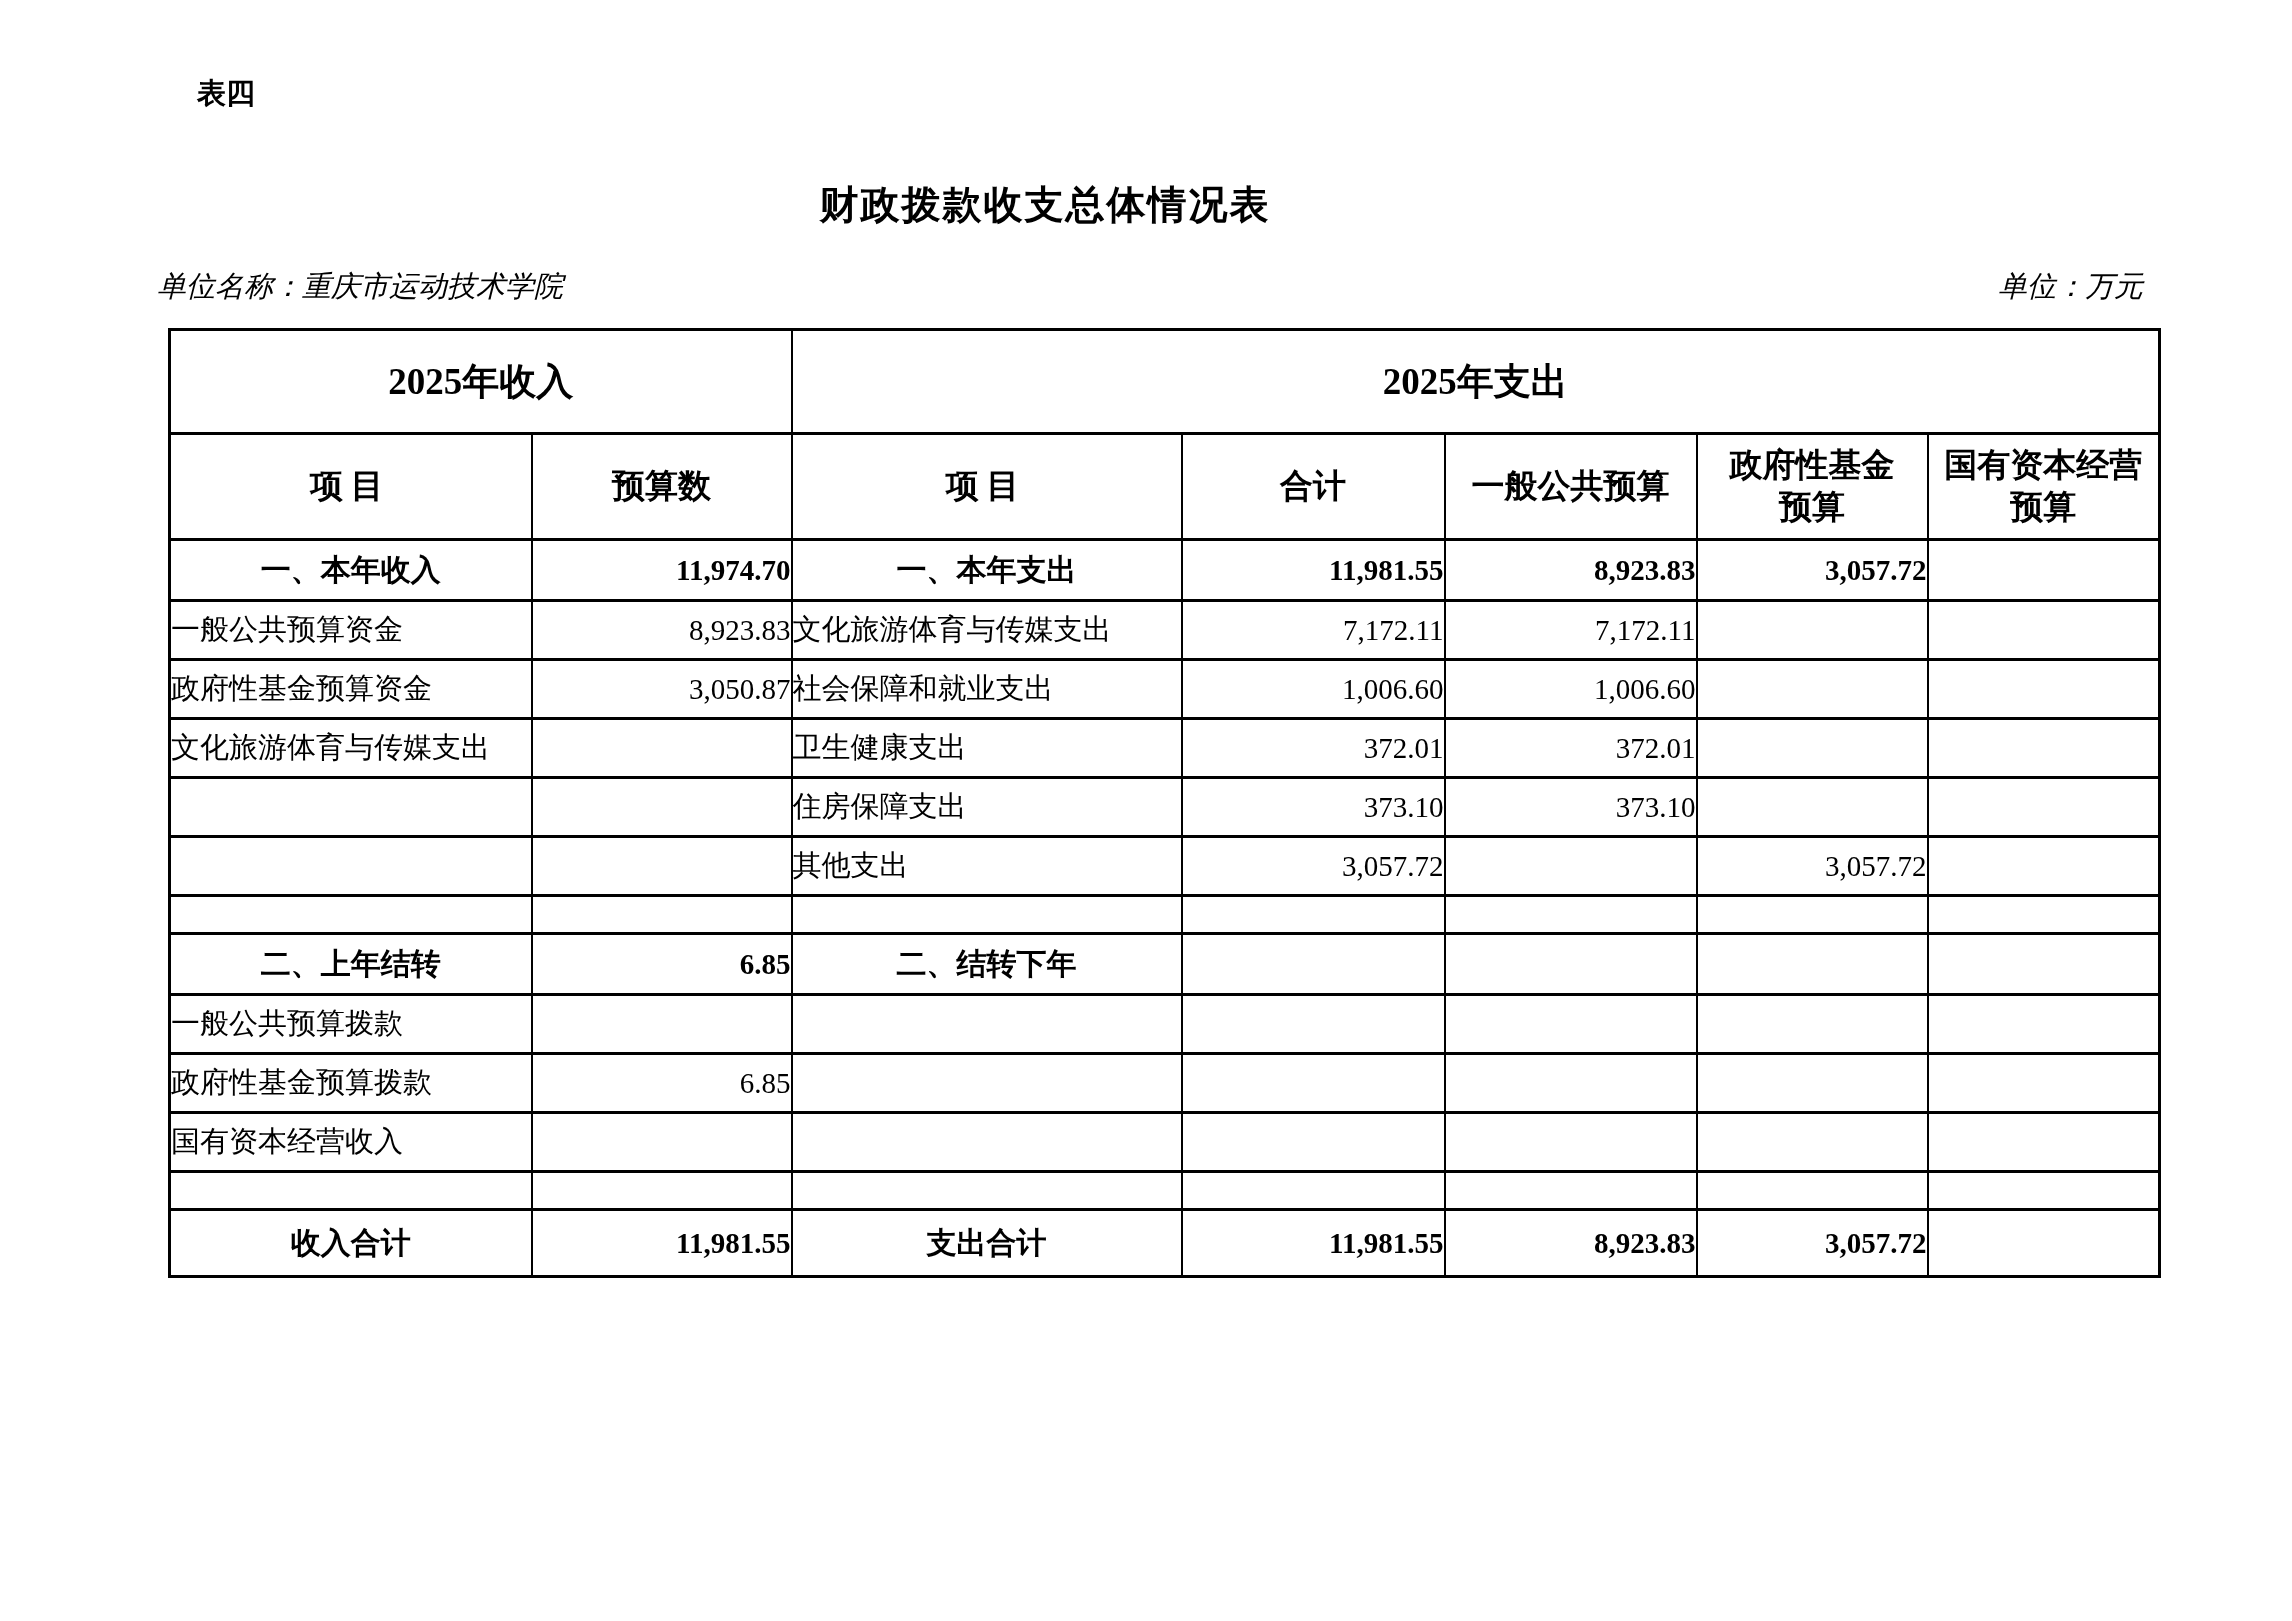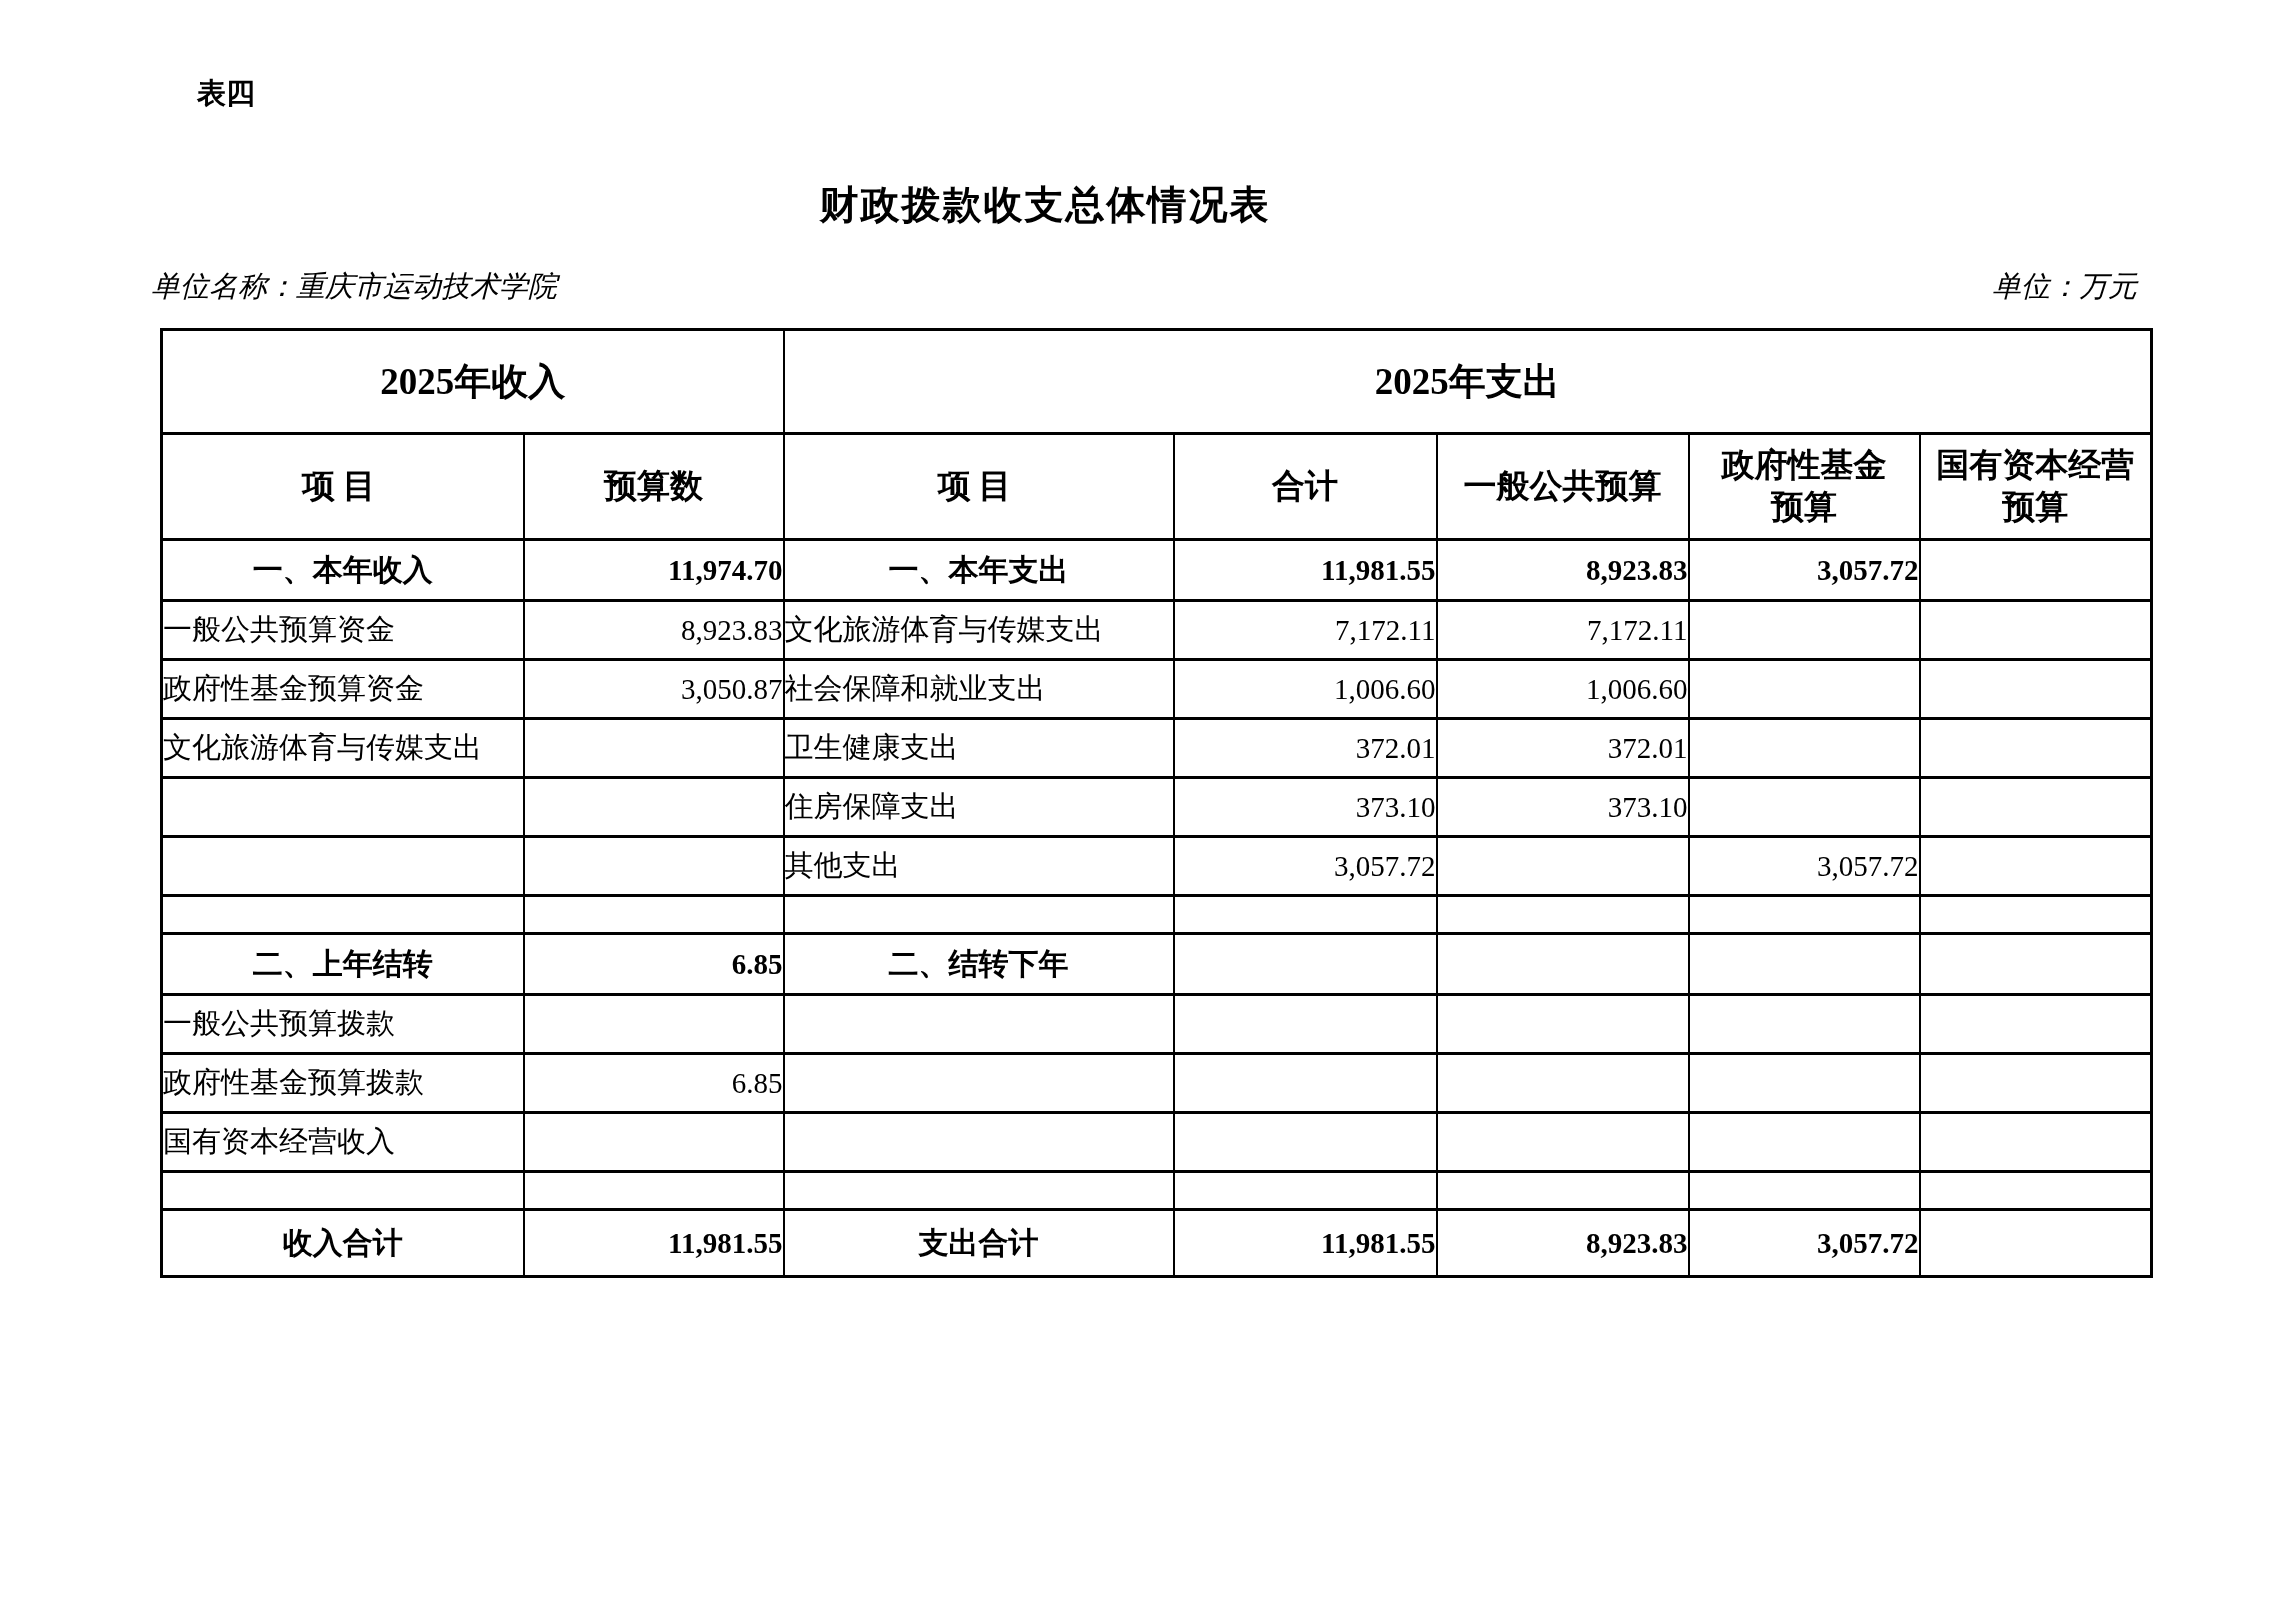--- a/index.html
+++ b/index.html
@@ -17,27 +17,27 @@
     font-family:"Liberation Sans","DejaVu Sans",sans-serif;
     margin-left:40px;
   }
   #page-title{
     position:absolute;left:4px;top:178px;width:2082px;
     text-align:center;
     font-size:39px;font-weight:700;
     letter-spacing:2px;
   }
   #unit-row{
-    position:absolute;left:151px;top:267px;width:1986px;
+    position:absolute;left:157px;top:267px;width:1986px;
     display:flex;justify-content:space-between;align-items:flex-end;
     font-size:29px;
     font-style:italic; 
   }
   table#budget-table{
-    position:absolute;left:160px;top:328px;
+    position:absolute;left:168px;top:328px;
     width:1990px;
     border-collapse:collapse;
     table-layout:fixed;
     padding-left:39px;
   }
   #budget-table td,#budget-table th{
     border-left:2.9px solid #000;
     border-right:2.9px solid #000;
     border-top:3.9px solid #000;
     border-bottom:3.9px solid #000;

